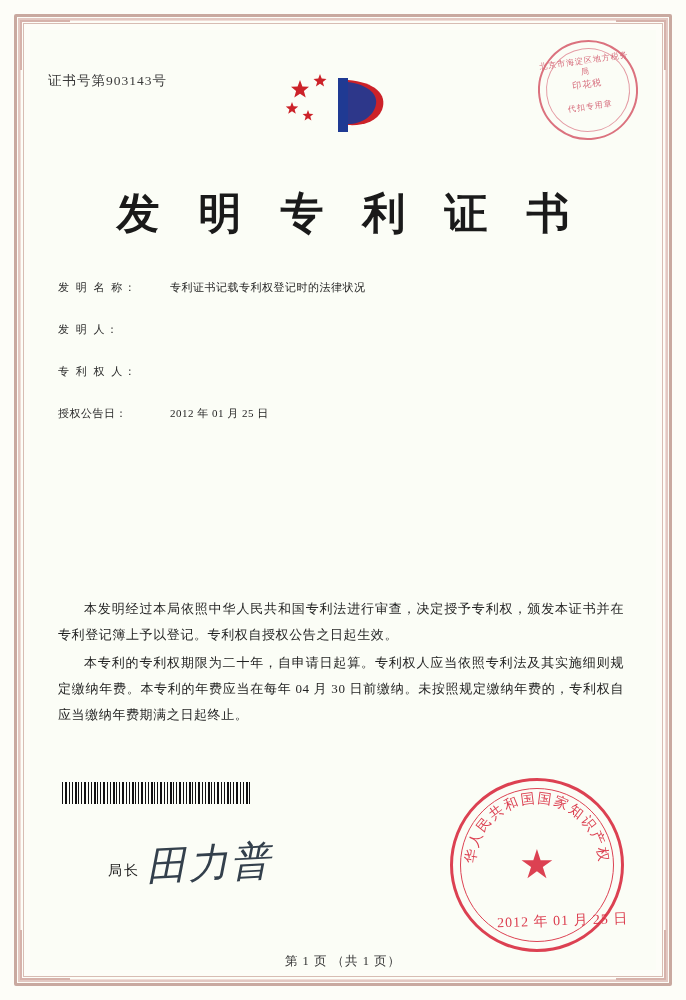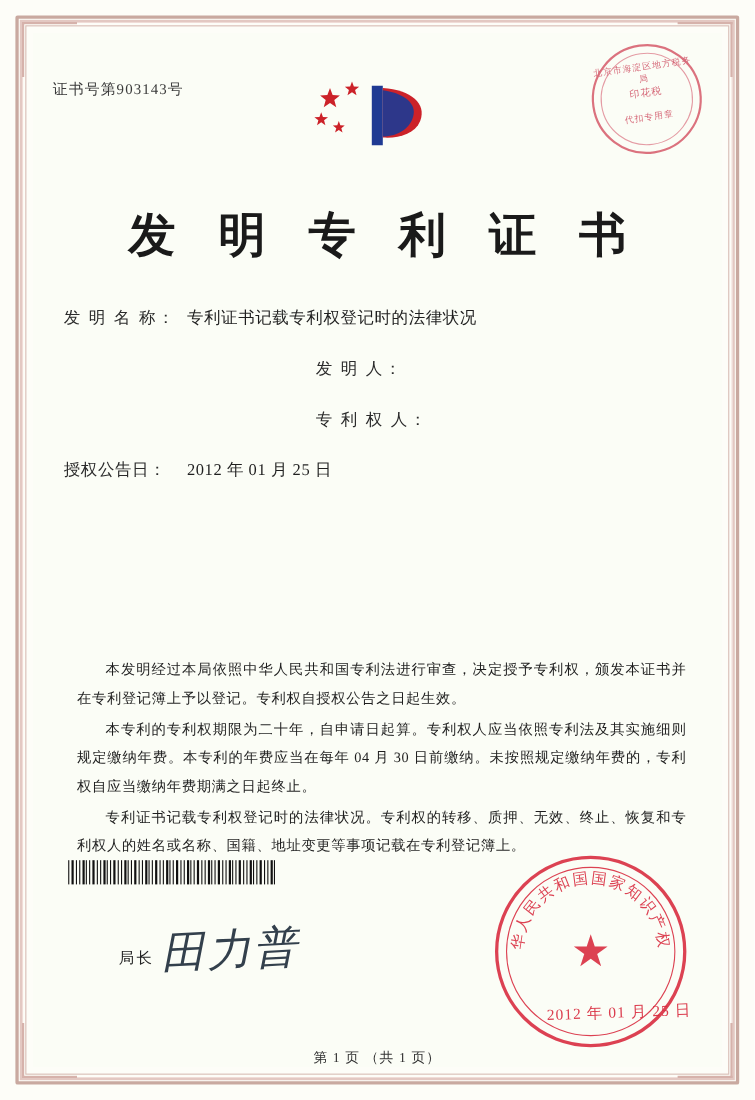--- a/index.html
+++ b/index.html
@@ -132,23 +132,22 @@
   .fields {
     position: absolute;
     left: 58px;
     top: 280px;
     right: 58px;
   }
   .row {
     display: flex;
     align-items: baseline;
     margin-bottom: 27px;
-    font-size: 15px;
+    font-size: 11px;
     color: #262626;
-    justify-content: center;
   }
   .row .lbl {
     width: 112px;
     flex: 0 0 112px;
     letter-spacing: 2px;
     color: #2b2b2b;
   }
   .row .val {
     flex: 1;
     letter-spacing: 0.5px;
@@ -161,21 +160,21 @@
     position: absolute;
     left: 58px;
     right: 62px;
     top: 596px;
     font-size: 13px;
     line-height: 2.0;
     color: #1f1f1f;
     text-align: justify;
   }
   .body-text p {
-    margin: 0 0 2px 12px;
+    margin: 0 0 2px 0;
     text-indent: 2em;
     letter-spacing: 0.6px;
   }
 
   
   .barcode {
     position: absolute;
     left: 62px;
     top: 782px;
     width: 198px;
@@ -321,21 +320,20 @@
     </div>
     <div class="row tight">
       <div class="lbl">授权公告日：</div>
       <div class="val">2012 年 01 月 25 日</div>
     </div>
   </div>
 
   <div class="body-text">
     <p>本发明经过本局依照中华人民共和国专利法进行审查，决定授予专利权，颁发本证书并在专利登记簿上予以登记。专利权自授权公告之日起生效。</p>
     <p>本专利的专利权期限为二十年，自申请日起算。专利权人应当依照专利法及其实施细则规定缴纳年费。本专利的年费应当在每年 04 月 30 日前缴纳。未按照规定缴纳年费的，专利权自应当缴纳年费期满之日起终止。</p>
-    <p>专利证书记载专利权登记时的法律状况。专利权的转移、质押、无效、终止、恢复和专利权人的姓名或名称、国籍、地址变更等事项记载在专利登记簿上。</p>
   </div>
 
   <div class="barcode"><i style="width:1px;margin-right:2px"></i><i style="width:2px;margin-right:2px"></i><i style="width:1px;margin-right:2px"></i><i style="width:1px;margin-right:2px"></i><i style="width:2px;margin-right:1px"></i><i style="width:1px;margin-right:2px"></i><i style="width:1px;margin-right:2px"></i><i style="width:2px;margin-right:2px"></i><i style="width:1px;margin-right:2px"></i><i style="width:1px;margin-right:2px"></i><i style="width:2px;margin-right:1px"></i><i style="width:1px;margin-right:2px"></i><i style="width:1px;margin-right:2px"></i><i style="width:2px;margin-right:2px"></i><i style="width:1px;margin-right:2px"></i><i style="width:1px;margin-right:2px"></i><i style="width:2px;margin-right:1px"></i><i style="width:1px;margin-right:2px"></i><i style="width:1px;margin-right:2px"></i><i style="width:2px;margin-right:2px"></i><i style="width:1px;margin-right:2px"></i><i style="width:1px;margin-right:2px"></i><i style="width:2px;margin-right:1px"></i><i style="width:1px;margin-right:2px"></i><i style="width:1px;margin-right:2px"></i><i style="width:2px;margin-right:2px"></i><i style="width:1px;margin-right:2px"></i><i style="width:1px;margin-right:2px"></i><i style="width:2px;margin-right:1px"></i><i style="width:1px;margin-right:2px"></i><i style="width:1px;margin-right:2px"></i><i style="width:2px;margin-right:2px"></i><i style="width:1px;margin-right:2px"></i><i style="width:1px;margin-right:2px"></i><i style="width:2px;margin-right:1px"></i><i style="width:1px;margin-right:2px"></i><i style="width:1px;margin-right:2px"></i><i style="width:2px;margin-right:2px"></i><i style="width:1px;margin-right:2px"></i><i style="width:1px;margin-right:2px"></i><i style="width:2px;margin-right:1px"></i><i style="width:1px;margin-right:2px"></i><i style="width:1px;margin-right:2px"></i><i style="width:2px;margin-right:2px"></i><i style="width:1px;margin-right:2px"></i><i style="width:1px;margin-right:2px"></i><i style="width:2px;margin-right:1px"></i><i style="width:1px;margin-right:2px"></i><i style="width:1px;margin-right:2px"></i><i style="width:2px;margin-right:2px"></i><i style="width:1px;margin-right:2px"></i><i style="width:1px;margin-right:2px"></i><i style="width:2px;margin-right:1px"></i><i style="width:1px;margin-right:2px"></i><i style="width:1px;margin-right:2px"></i><i style="width:2px;margin-right:2px"></i><i style="width:1px;margin-right:2px"></i><i style="width:1px;margin-right:2px"></i><i style="width:2px;margin-right:1px"></i><i style="width:1px;margin-right:2px"></i></div>
 
   <div class="sig-label">局长</div>
   <div class="sig-script">田力普</div>
 
   <div class="big-seal">
     <div class="ring2"></div>
     <svg class="seal-arc" viewBox="0 0 168 168">

